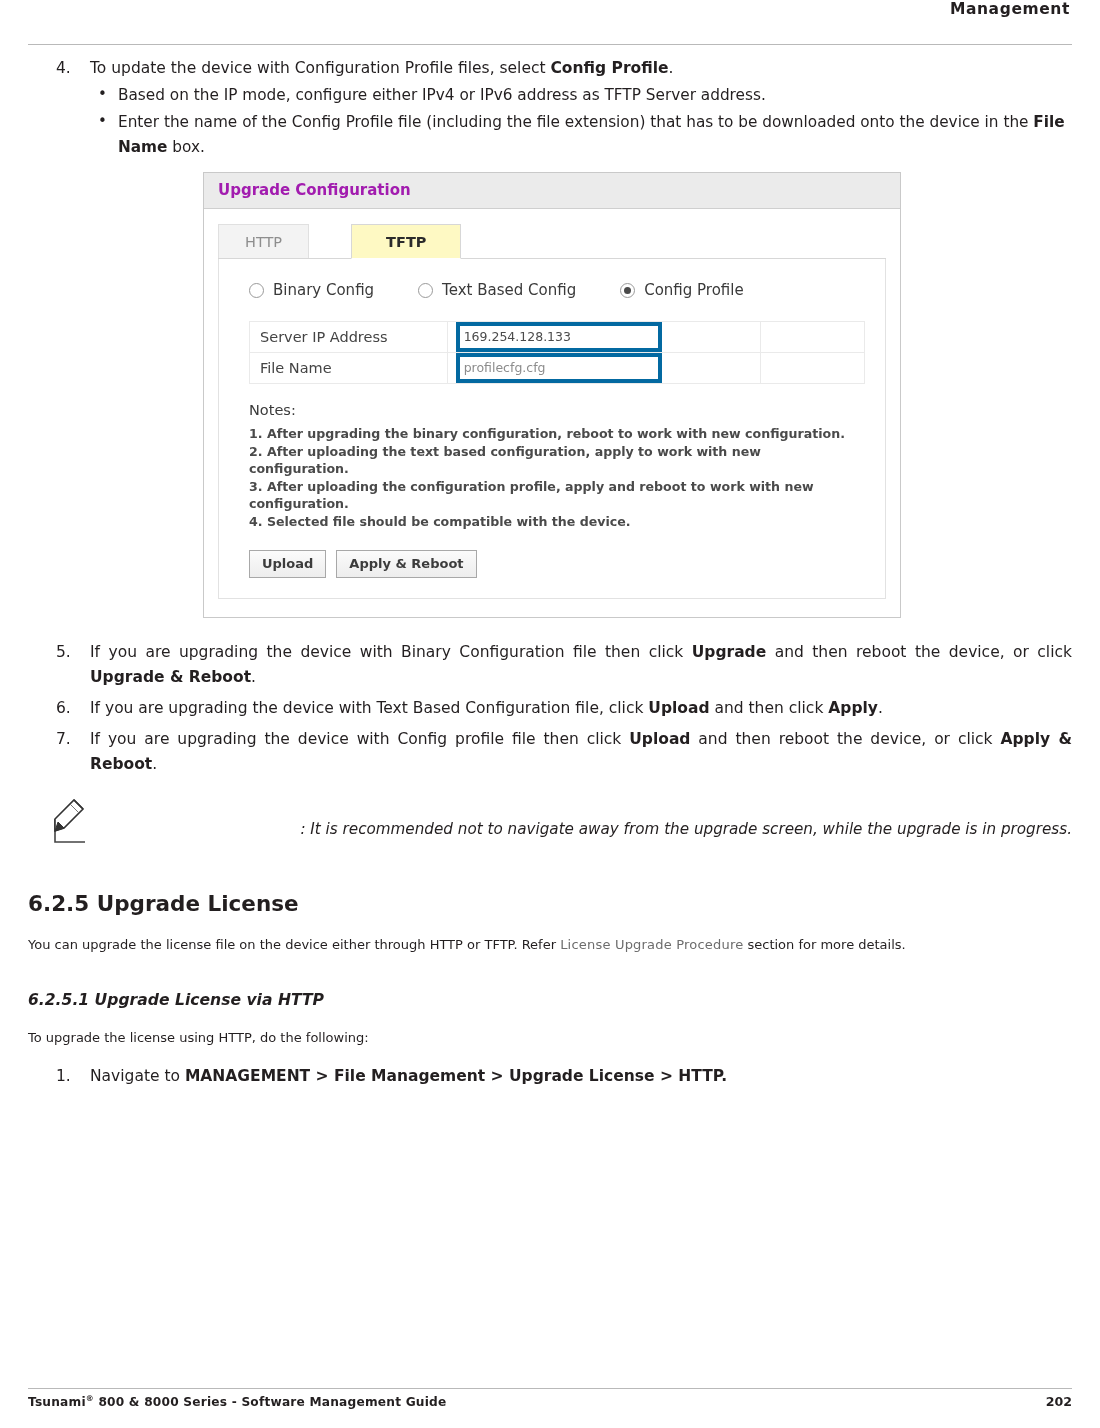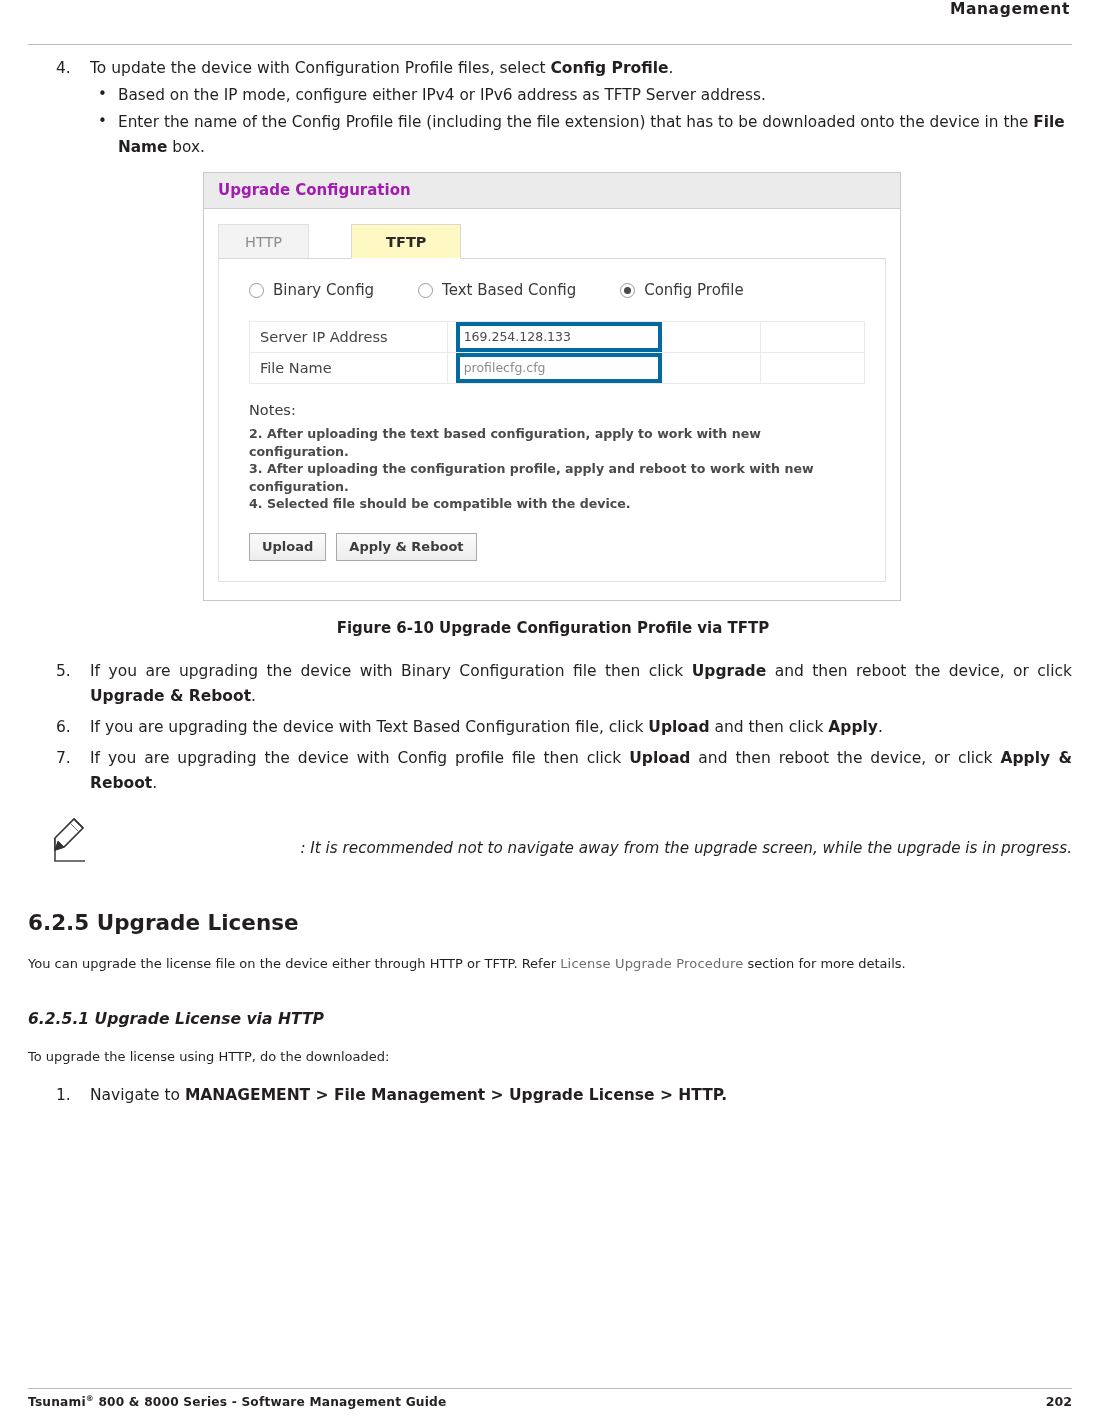--- a/index.html
+++ b/index.html
@@ -356,33 +356,33 @@
                 <td class="field-label">File Name</td>
                 <td class="field-val">
                   <div class="txtbox gray">profilecfg.cfg</div>
                 </td>
                 <td class="field-pad"></td>
               </tr>
             </tbody>
               </table>
 
             <div class="notes-title">Notes:</div>
+            <div class="note-line">1. After upgrading the binary configuration, reboot to work with new configuration.</div>
             <div class="note-line">2. After uploading the text based configuration, apply to work with new configuration.</div>
             <div class="note-line">3. After uploading the configuration profile, apply and reboot to work with new configuration.</div>
             <div class="note-line">4. Selected file should be compatible with the device.</div>
 
             <div class="btn-row">
               <div class="btn">Upload</div>
               <div class="btn">Apply &amp; Reboot</div>
             </div>
 
           </div>
         </div>
       </div>
-      <div class="fig-caption">Figure 6-10 Upgrade Configuration Profile via TFTP</div>
     </div>
 
     <div class="num-item" style="margin-top:22px;">
       <span class="num">5.</span><span>If you are upgrading the device with Binary Configuration file then click </span><b>Upgrade</b><span> and then reboot the device, or click </span><b>Upgrade &amp; Reboot</b><span>.</span>
     </div>
 
     <div class="num-item" style="margin-top:6px;">
       <span class="num">6.</span><span>If you are upgrading the device with Text Based Configuration file, click </span><b>Upload</b><span> and then click </span><b>Apply</b><span>.</span>
     </div>
 
@@ -400,21 +400,21 @@
       </svg>
       <div class="note-text">: It is recommended not to navigate away from the upgrade screen, while the upgrade is in progress.</div>
     </div>
 
     <h2 class="sec">6.2.5 Upgrade License</h2>
 
     <p class="para"><span>You can upgrade the license file on the device either through HTTP or TFTP. Refer </span><span class="mono-link">License Upgrade Procedure</span><span> section for more details.</span></p>
 
     <h3 class="subsec">6.2.5.1 Upgrade License via HTTP</h3>
 
-    <p class="para">To upgrade the license using HTTP, do the downloaded:</p>
+    <p class="para">To upgrade the license using HTTP, do the following:</p>
 
     <div class="num-item" style="margin-top:14px;">
       <span class="num">1.</span><span>Navigate to </span><b>MANAGEMENT &gt; File Management &gt; Upgrade License &gt; HTTP.</b>
     </div>
 
   </div>
 
   <div class="footer">
     <div class="footer-rule"></div>
     <div class="footer-left"><span>Tsunami</span><sup>®</sup><span> 800 &amp; 8000 Series - Software Management Guide</span></div>

